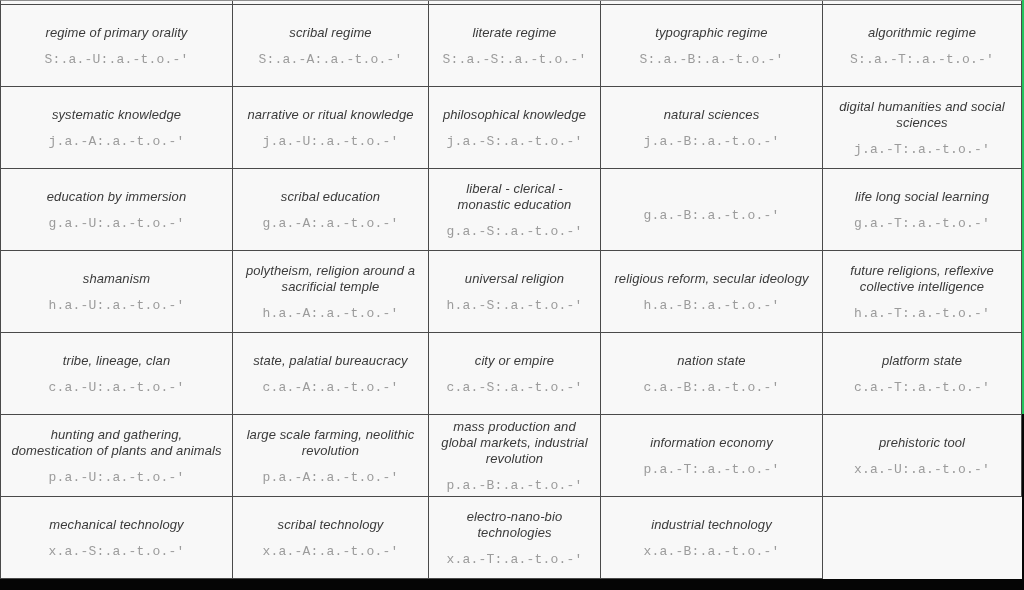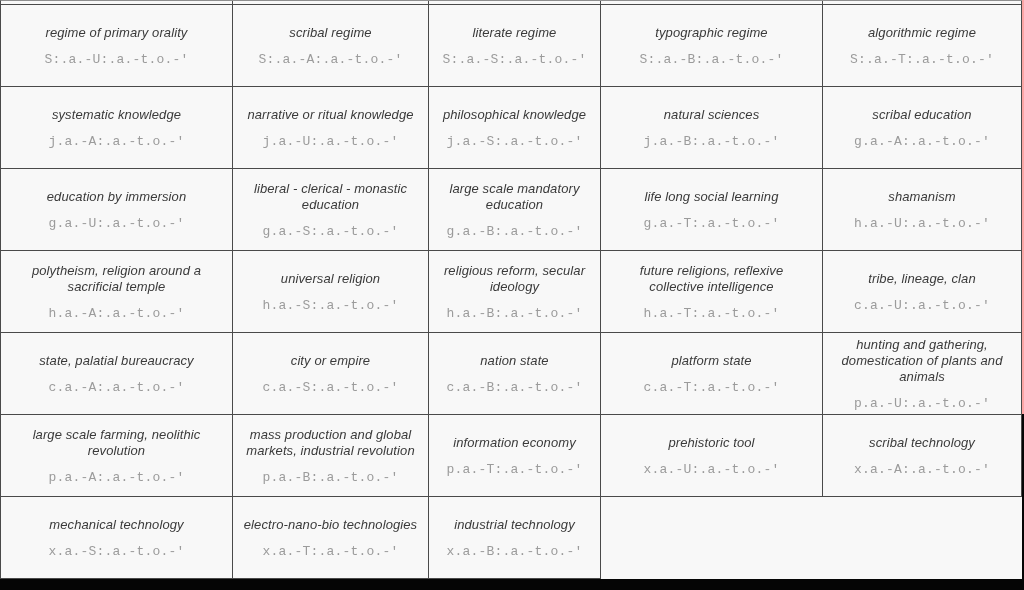--- a/index.html
+++ b/index.html
@@ -5,21 +5,21 @@
   html, body { margin: 0; padding: 0; }
   body {
     width: 1024px; height: 590px;
     background: #050505;
     overflow: hidden;
     font-family: "Liberation Sans", sans-serif;
   }
   .screen {
     position: relative;
     width: 1024px; height: 414px;
-    background: #fca5a5;
+    background: #22c55e;
   }
   .matrix {
     position: absolute;
     top: 0; left: 0;
     width: 1021px; height: 578px;
     display: grid;
     grid-template-columns: 232px 196px 172px 222px 199px;
     grid-template-rows: 4px repeat(7, 82px);
     border-left: 1px solid #4a4a4a;
     border-top: 1px solid #8f8f8f;
@@ -98,33 +98,36 @@
   </div>
       <div class="cell">
     <div class="cell-title">philosophical knowledge</div>
     <div class="cell-code">j.a.-S:.a.-t.o.-'</div>
   </div>
       <div class="cell">
     <div class="cell-title">natural sciences</div>
     <div class="cell-code">j.a.-B:.a.-t.o.-'</div>
   </div>
       <div class="cell">
+    <div class="cell-title">digital humanities and social sciences</div>
+    <div class="cell-code">j.a.-T:.a.-t.o.-'</div>
+  </div>
+      <div class="cell">
+    <div class="cell-title">education by immersion</div>
+    <div class="cell-code">g.a.-U:.a.-t.o.-'</div>
+  </div>
+      <div class="cell">
     <div class="cell-title">scribal education</div>
     <div class="cell-code">g.a.-A:.a.-t.o.-'</div>
   </div>
       <div class="cell">
-    <div class="cell-title">education by immersion</div>
-    <div class="cell-code">g.a.-U:.a.-t.o.-'</div>
-  </div>
-      <div class="cell">
     <div class="cell-title">liberal - clerical - monastic education</div>
     <div class="cell-code">g.a.-S:.a.-t.o.-'</div>
   </div>
       <div class="cell">
-    <div class="cell-title">large scale mandatory education</div>
     <div class="cell-code">g.a.-B:.a.-t.o.-'</div>
   </div>
       <div class="cell">
     <div class="cell-title">life long social learning</div>
     <div class="cell-code">g.a.-T:.a.-t.o.-'</div>
   </div>
       <div class="cell">
     <div class="cell-title">shamanism</div>
     <div class="cell-code">h.a.-U:.a.-t.o.-'</div>
   </div>
@@ -178,26 +181,26 @@
   </div>
       <div class="cell">
     <div class="cell-title">information economy</div>
     <div class="cell-code">p.a.-T:.a.-t.o.-'</div>
   </div>
       <div class="cell">
     <div class="cell-title">prehistoric tool</div>
     <div class="cell-code">x.a.-U:.a.-t.o.-'</div>
   </div>
       <div class="cell">
+    <div class="cell-title">mechanical technology</div>
+    <div class="cell-code">x.a.-S:.a.-t.o.-'</div>
+  </div>
+      <div class="cell">
     <div class="cell-title">scribal technology</div>
     <div class="cell-code">x.a.-A:.a.-t.o.-'</div>
-  </div>
-      <div class="cell">
-    <div class="cell-title">mechanical technology</div>
-    <div class="cell-code">x.a.-S:.a.-t.o.-'</div>
   </div>
       <div class="cell">
     <div class="cell-title">electro-nano-bio technologies</div>
     <div class="cell-code">x.a.-T:.a.-t.o.-'</div>
   </div>
       <div class="cell">
     <div class="cell-title">industrial technology</div>
     <div class="cell-code">x.a.-B:.a.-t.o.-'</div>
   </div>
     </div>

